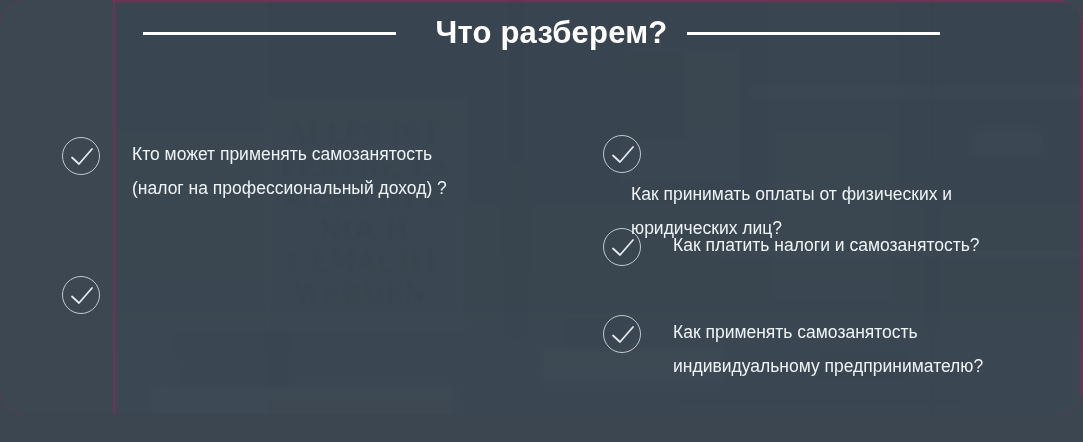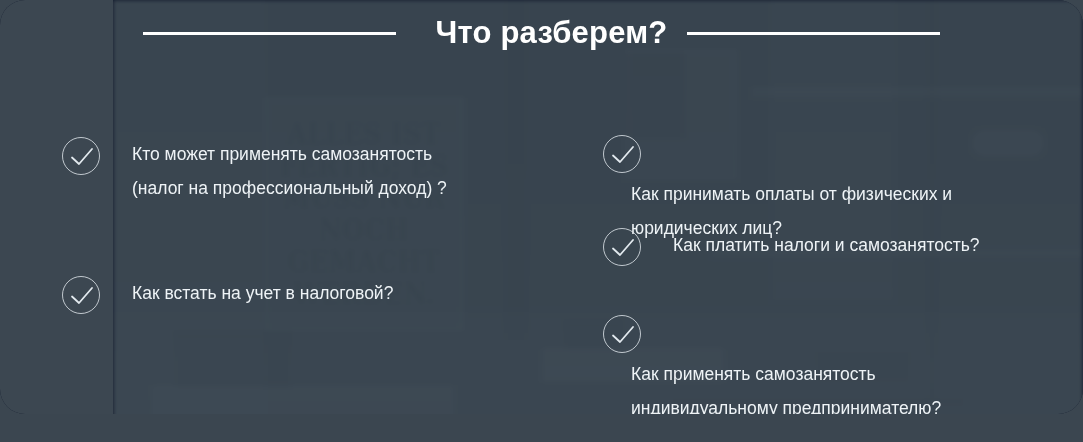--- a/index.html
+++ b/index.html
@@ -12,21 +12,21 @@
 
   body {
     font-family: "Liberation Sans", "DejaVu Sans", sans-serif;
     background: #3b4650;
   }
 
   #slide {
     position: relative;
     width: 1083px;
     height: 414px;
-    background: #0f172a;
+    background: #be185d;
     overflow: hidden;
     border-radius: 25px;
   }
 
   
   .photo-layer {
     position: absolute;
     left: 113px;
     top: 0;
     width: 970px;
@@ -202,21 +202,21 @@
     max-width: 340px;
   }
   .col-right .item-text { max-width: 360px; }
 
   
   .l0 { top: 137px; left: 0; }
   .l1 { top: 276px; left: 0; }
   
   .r0 { top: 135px; left: 0; flex-direction: column; }
   .r1 { top: 228px; left: 0; }
-  .r2 { top: 315px; left: 0; flex-direction: column; }
+  .r2 { top: 315px; left: 0; }
 </style>
 </head>
 <body>
 
 <div id="slide">
 
   <div class="photo-layer">
     <div class="photo-base"></div>
 
     <div class="band" style="left:0;top:0;width:150px;height:442px;"></div>
@@ -265,21 +265,20 @@
       </div>
       <div class="item-text">Кто может применять самозанятость (налог на профессиональный доход) ?</div>
     </div>
 
     <div class="item l1">
       <div class="check">
         <svg viewBox="0 0 24 20" fill="none" xmlns="http://www.w3.org/2000/svg">
           <path d="M2 10.5 L9 17 L22 2" stroke="#e2e9ee" stroke-width="1.8" stroke-linecap="round" stroke-linejoin="round"></path>
         </svg>
       </div>
-      <div class="item-text">Как встать на учет в налоговой?</div>
     </div>
 
   </div>
 
   <div class="col col-right">
 
     <div class="item r0">
       <div class="check">
         <svg viewBox="0 0 24 20" fill="none" xmlns="http://www.w3.org/2000/svg">
           <path d="M2 10.5 L9 17 L22 2" stroke="#e2e9ee" stroke-width="1.8" stroke-linecap="round" stroke-linejoin="round"></path>

